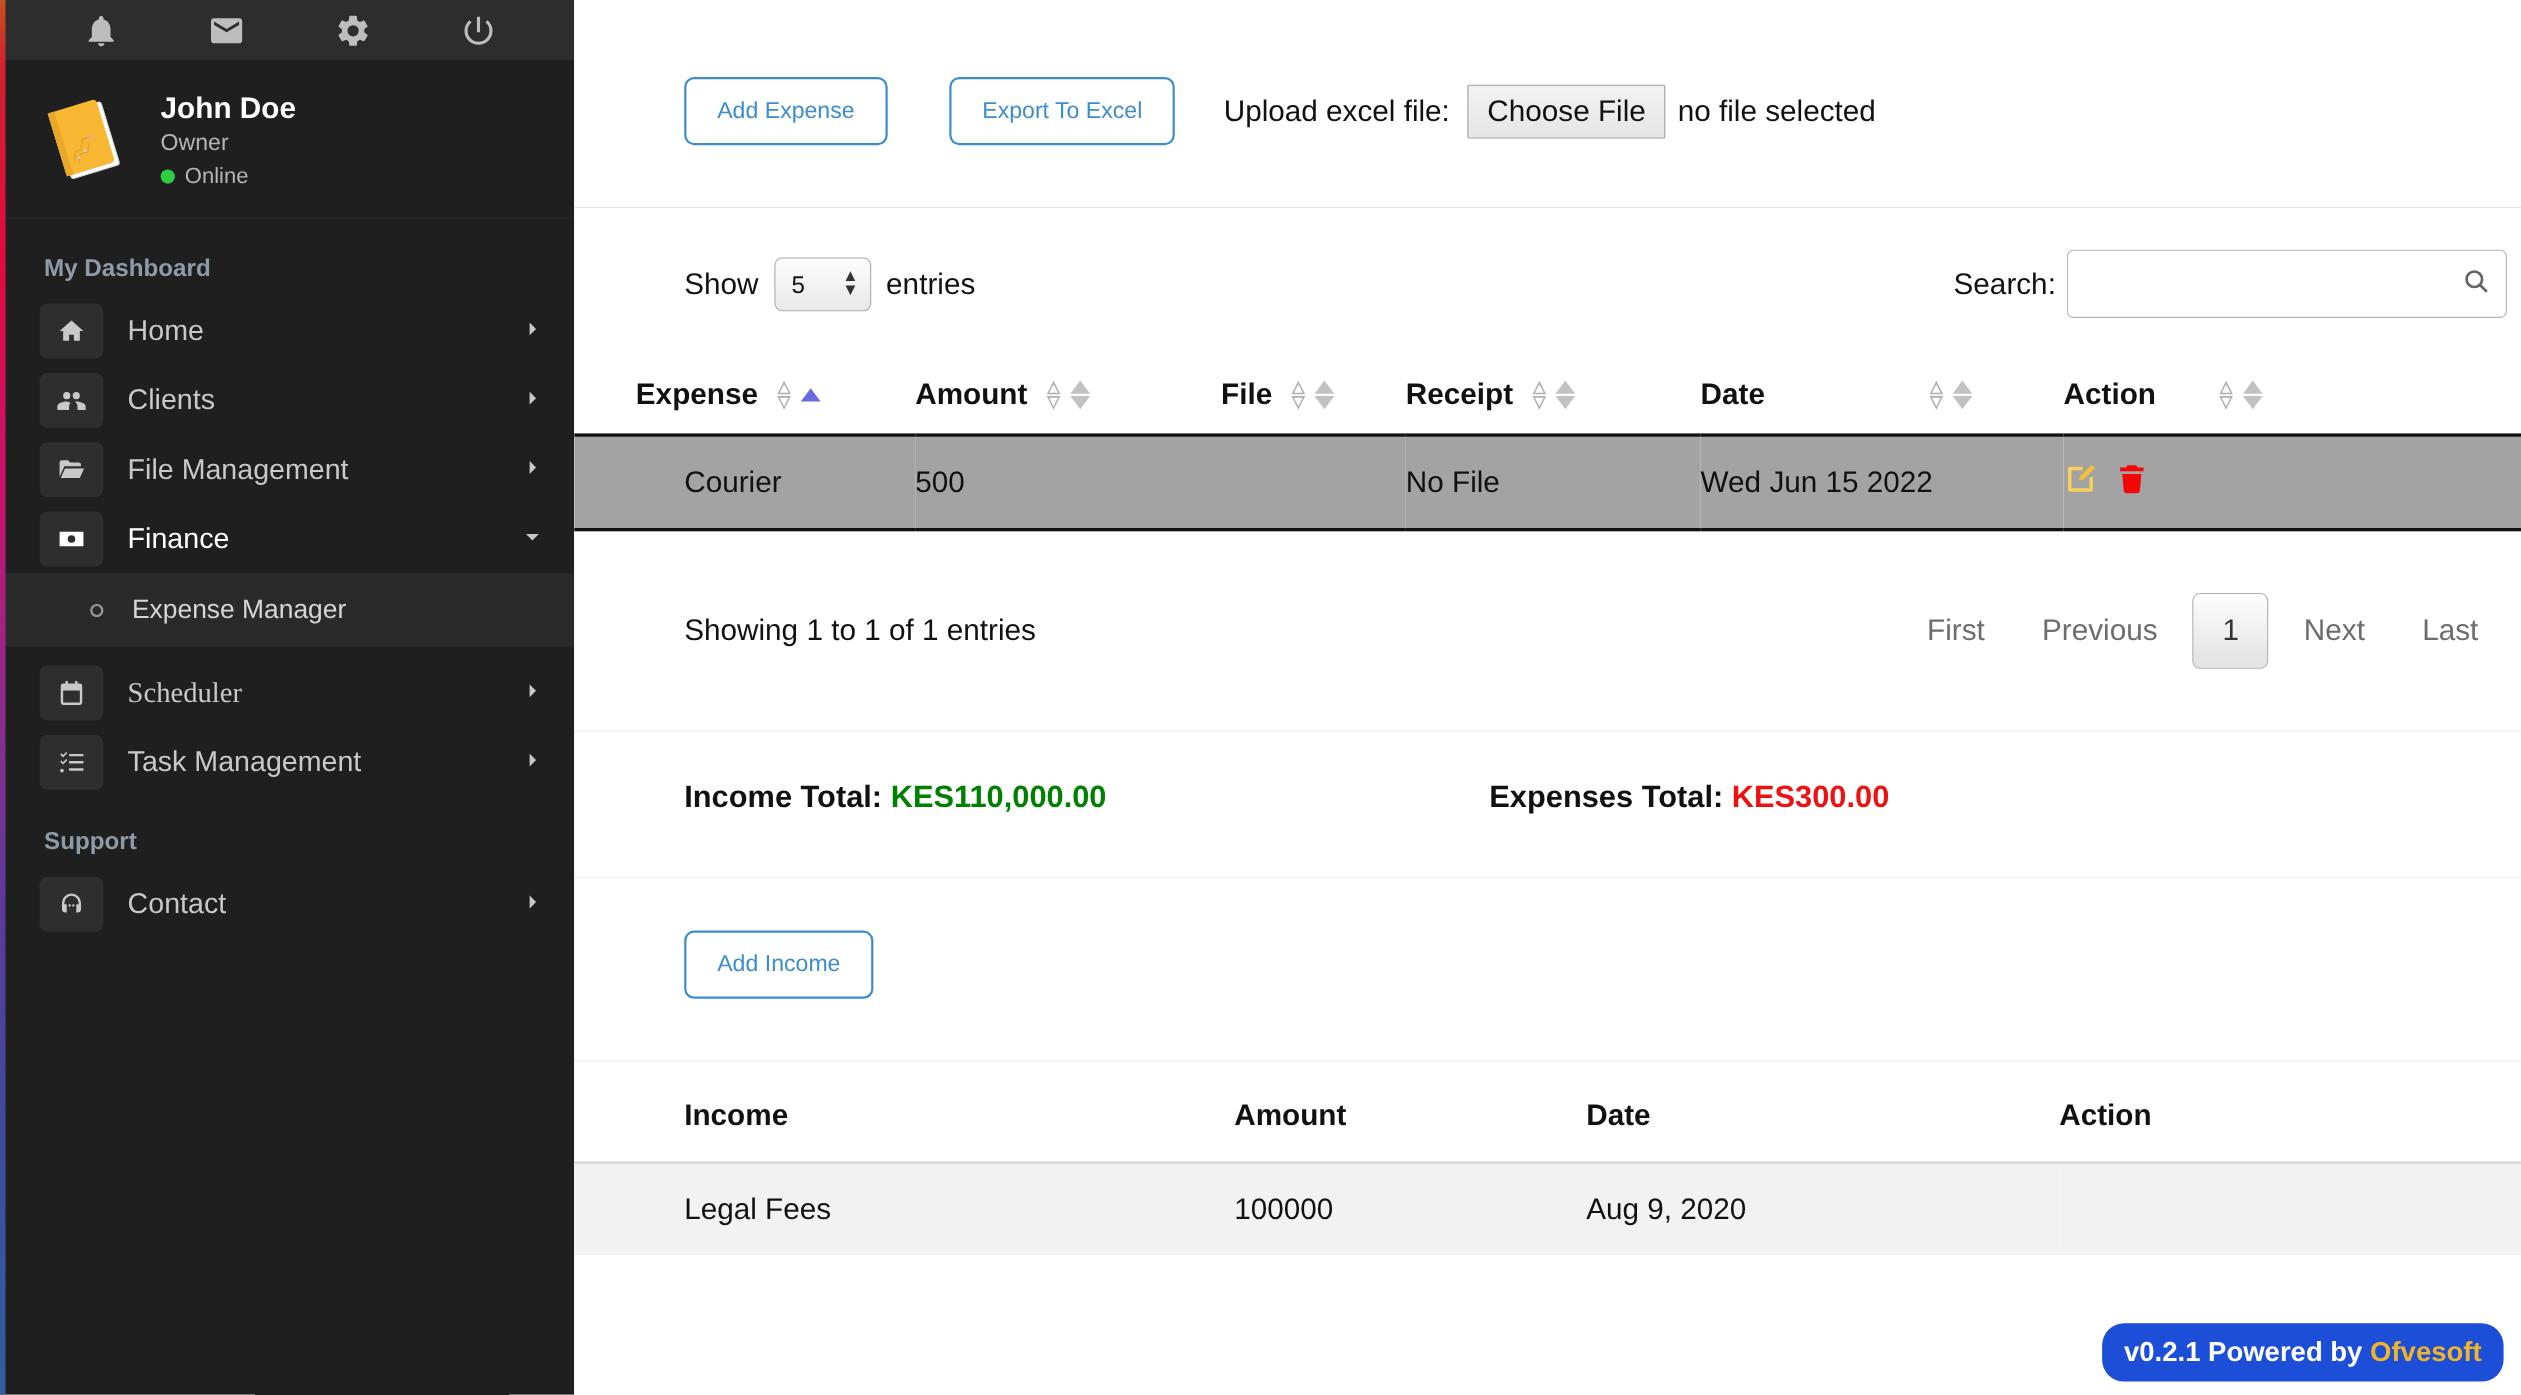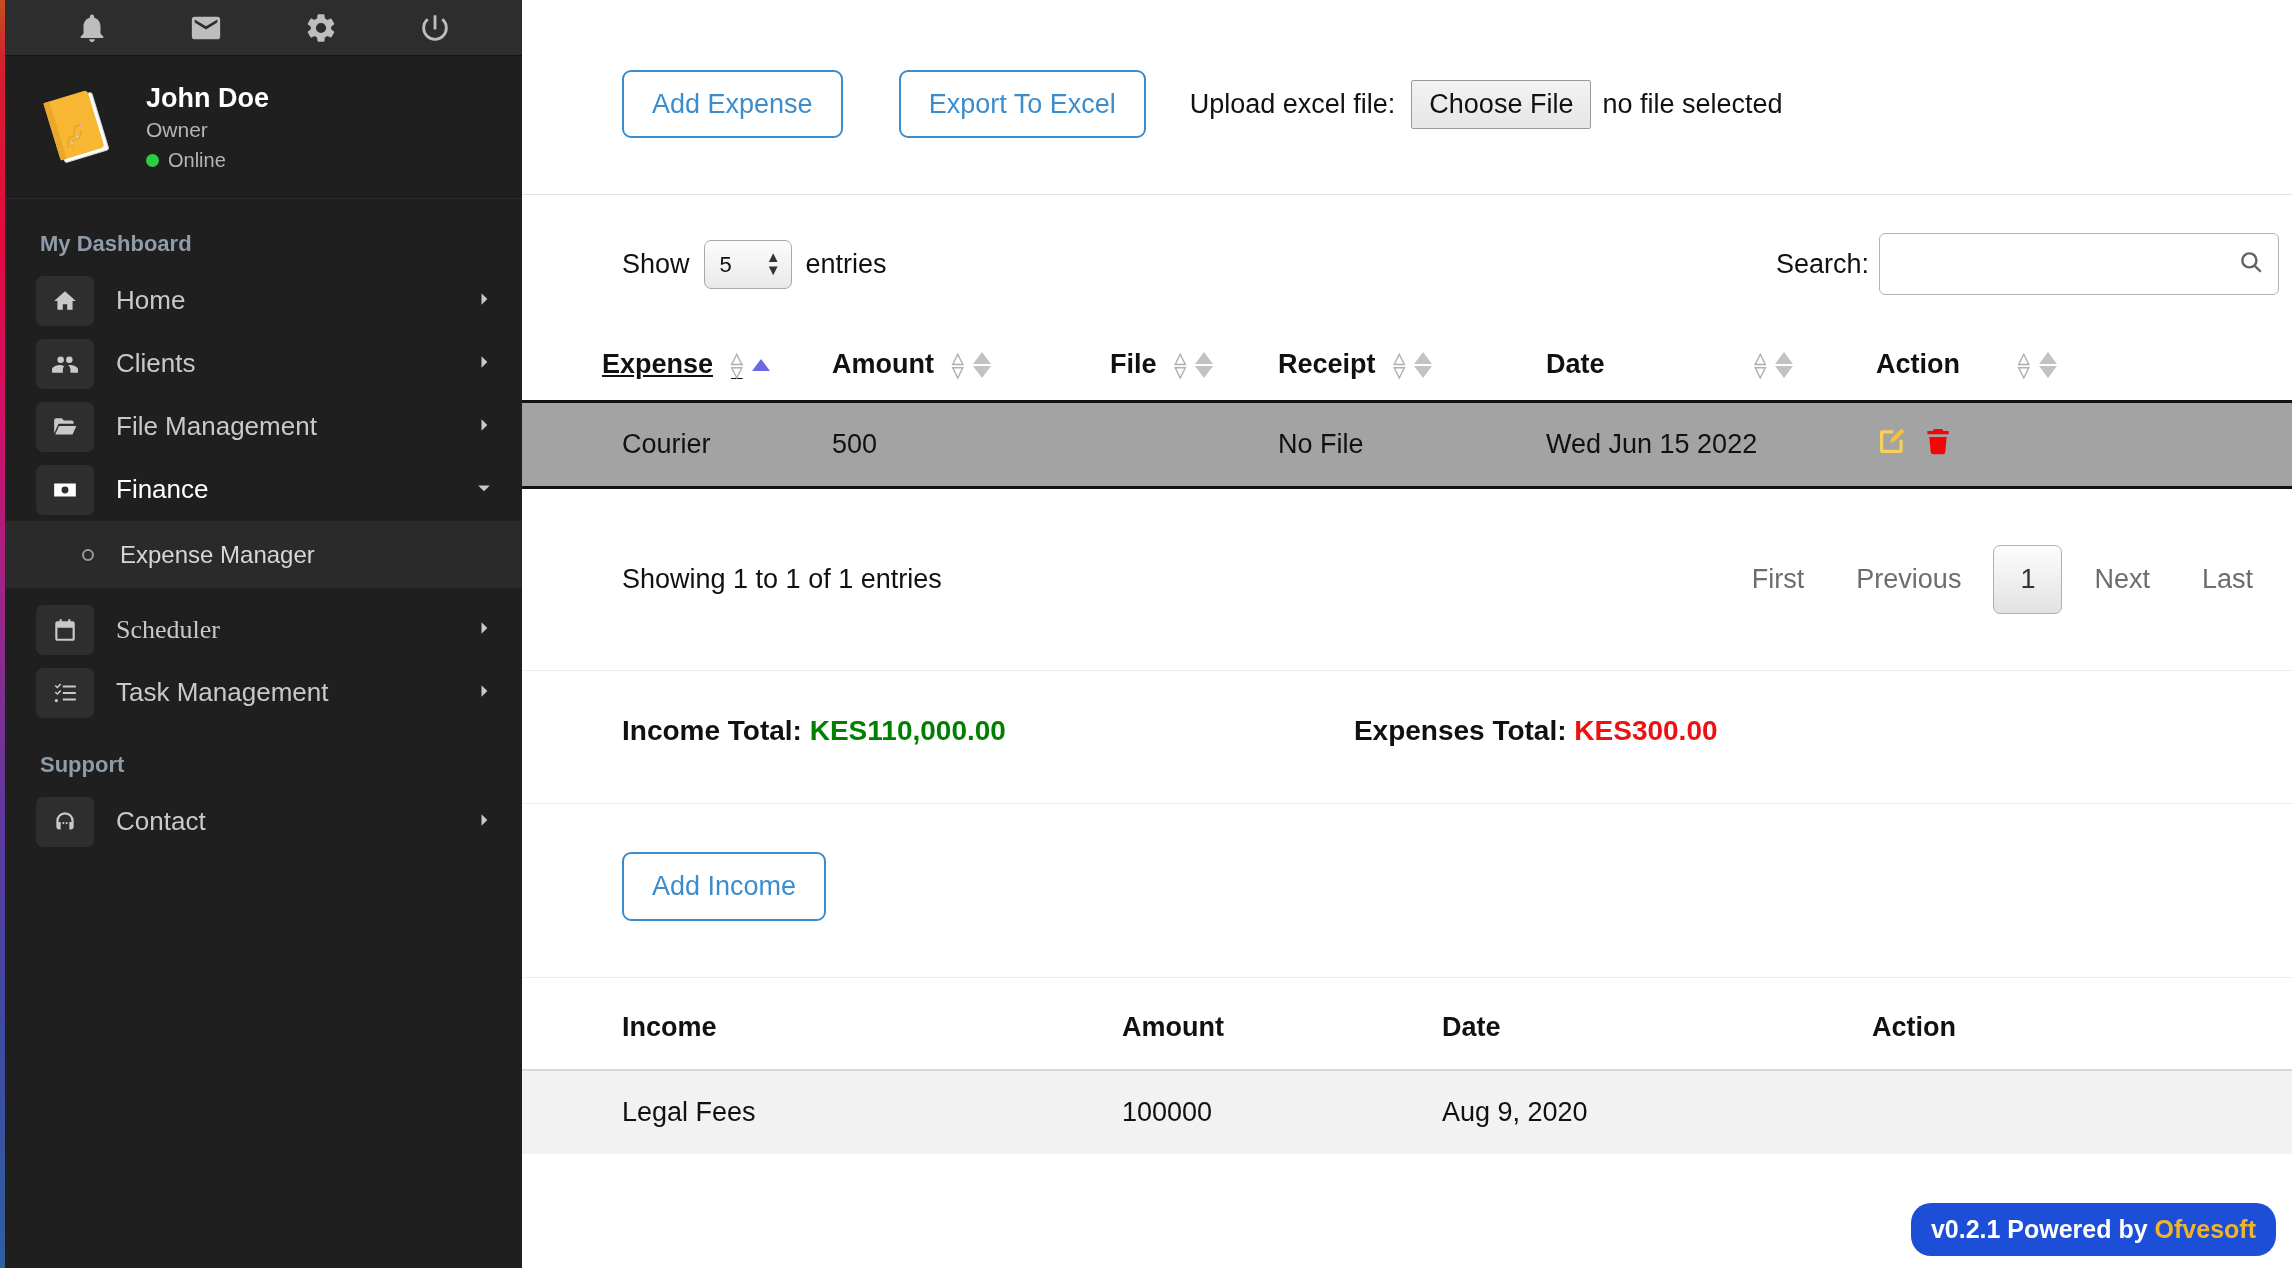--- a/index.html
+++ b/index.html
@@ -127,21 +127,21 @@
 
   .toolbar {
     display: flex; align-items: center;
     padding: 70px 0 0 100px;
     gap: 0;
   }
   .btn-outline {
     border: 2px solid #3c8dcd;
     color: #3c8dcd;
     background: #ffffff;
-    font-size: 27px;
+    font-size: 21px;
     border-radius: 9px;
     padding: 18px 28px;
     font-family: "Liberation Sans", sans-serif;
     line-height: 1.05;
     cursor: pointer;
   }
   .toolbar .sp1 { width: 56px; }
   .toolbar .sp2 { width: 44px; }
   .upload-label { font-size: 27px; color: #111; }
   .file-input-wrap { display: flex; align-items: center; margin-left: 16px; }
@@ -213,21 +213,21 @@
   
   .etable { width: 100%; border-collapse: collapse; margin-top: 36px; }
   .etable thead th {
     font-size: 27px; font-weight: bold; color: #111;
     text-align: left;
     padding: 18px 0 20px 0;
     border-bottom: 3px solid #111;
     white-space: nowrap;
     vertical-align: middle;
   }
-  .etable thead th:first-child { padding-left: 80px; text-decoration: underline; }
+  .etable thead th:first-child { padding-left: 56px; }
   .th-flex { display: flex; align-items: center; gap: 0; }
   .sort-dual {
     display: inline-flex; align-items: center; gap: 9px; margin-left: 18px;
   }
   .sort-chev { display: inline-flex; flex-direction: column; gap: 2px; }
   .sort-chev span { font-size: 15px; line-height: 0.8; color: #b0b0b0; }
   .tri-up, .tri-down {
     width: 0; height: 0;
     border-left: 9px solid transparent;
     border-right: 9px solid transparent;

